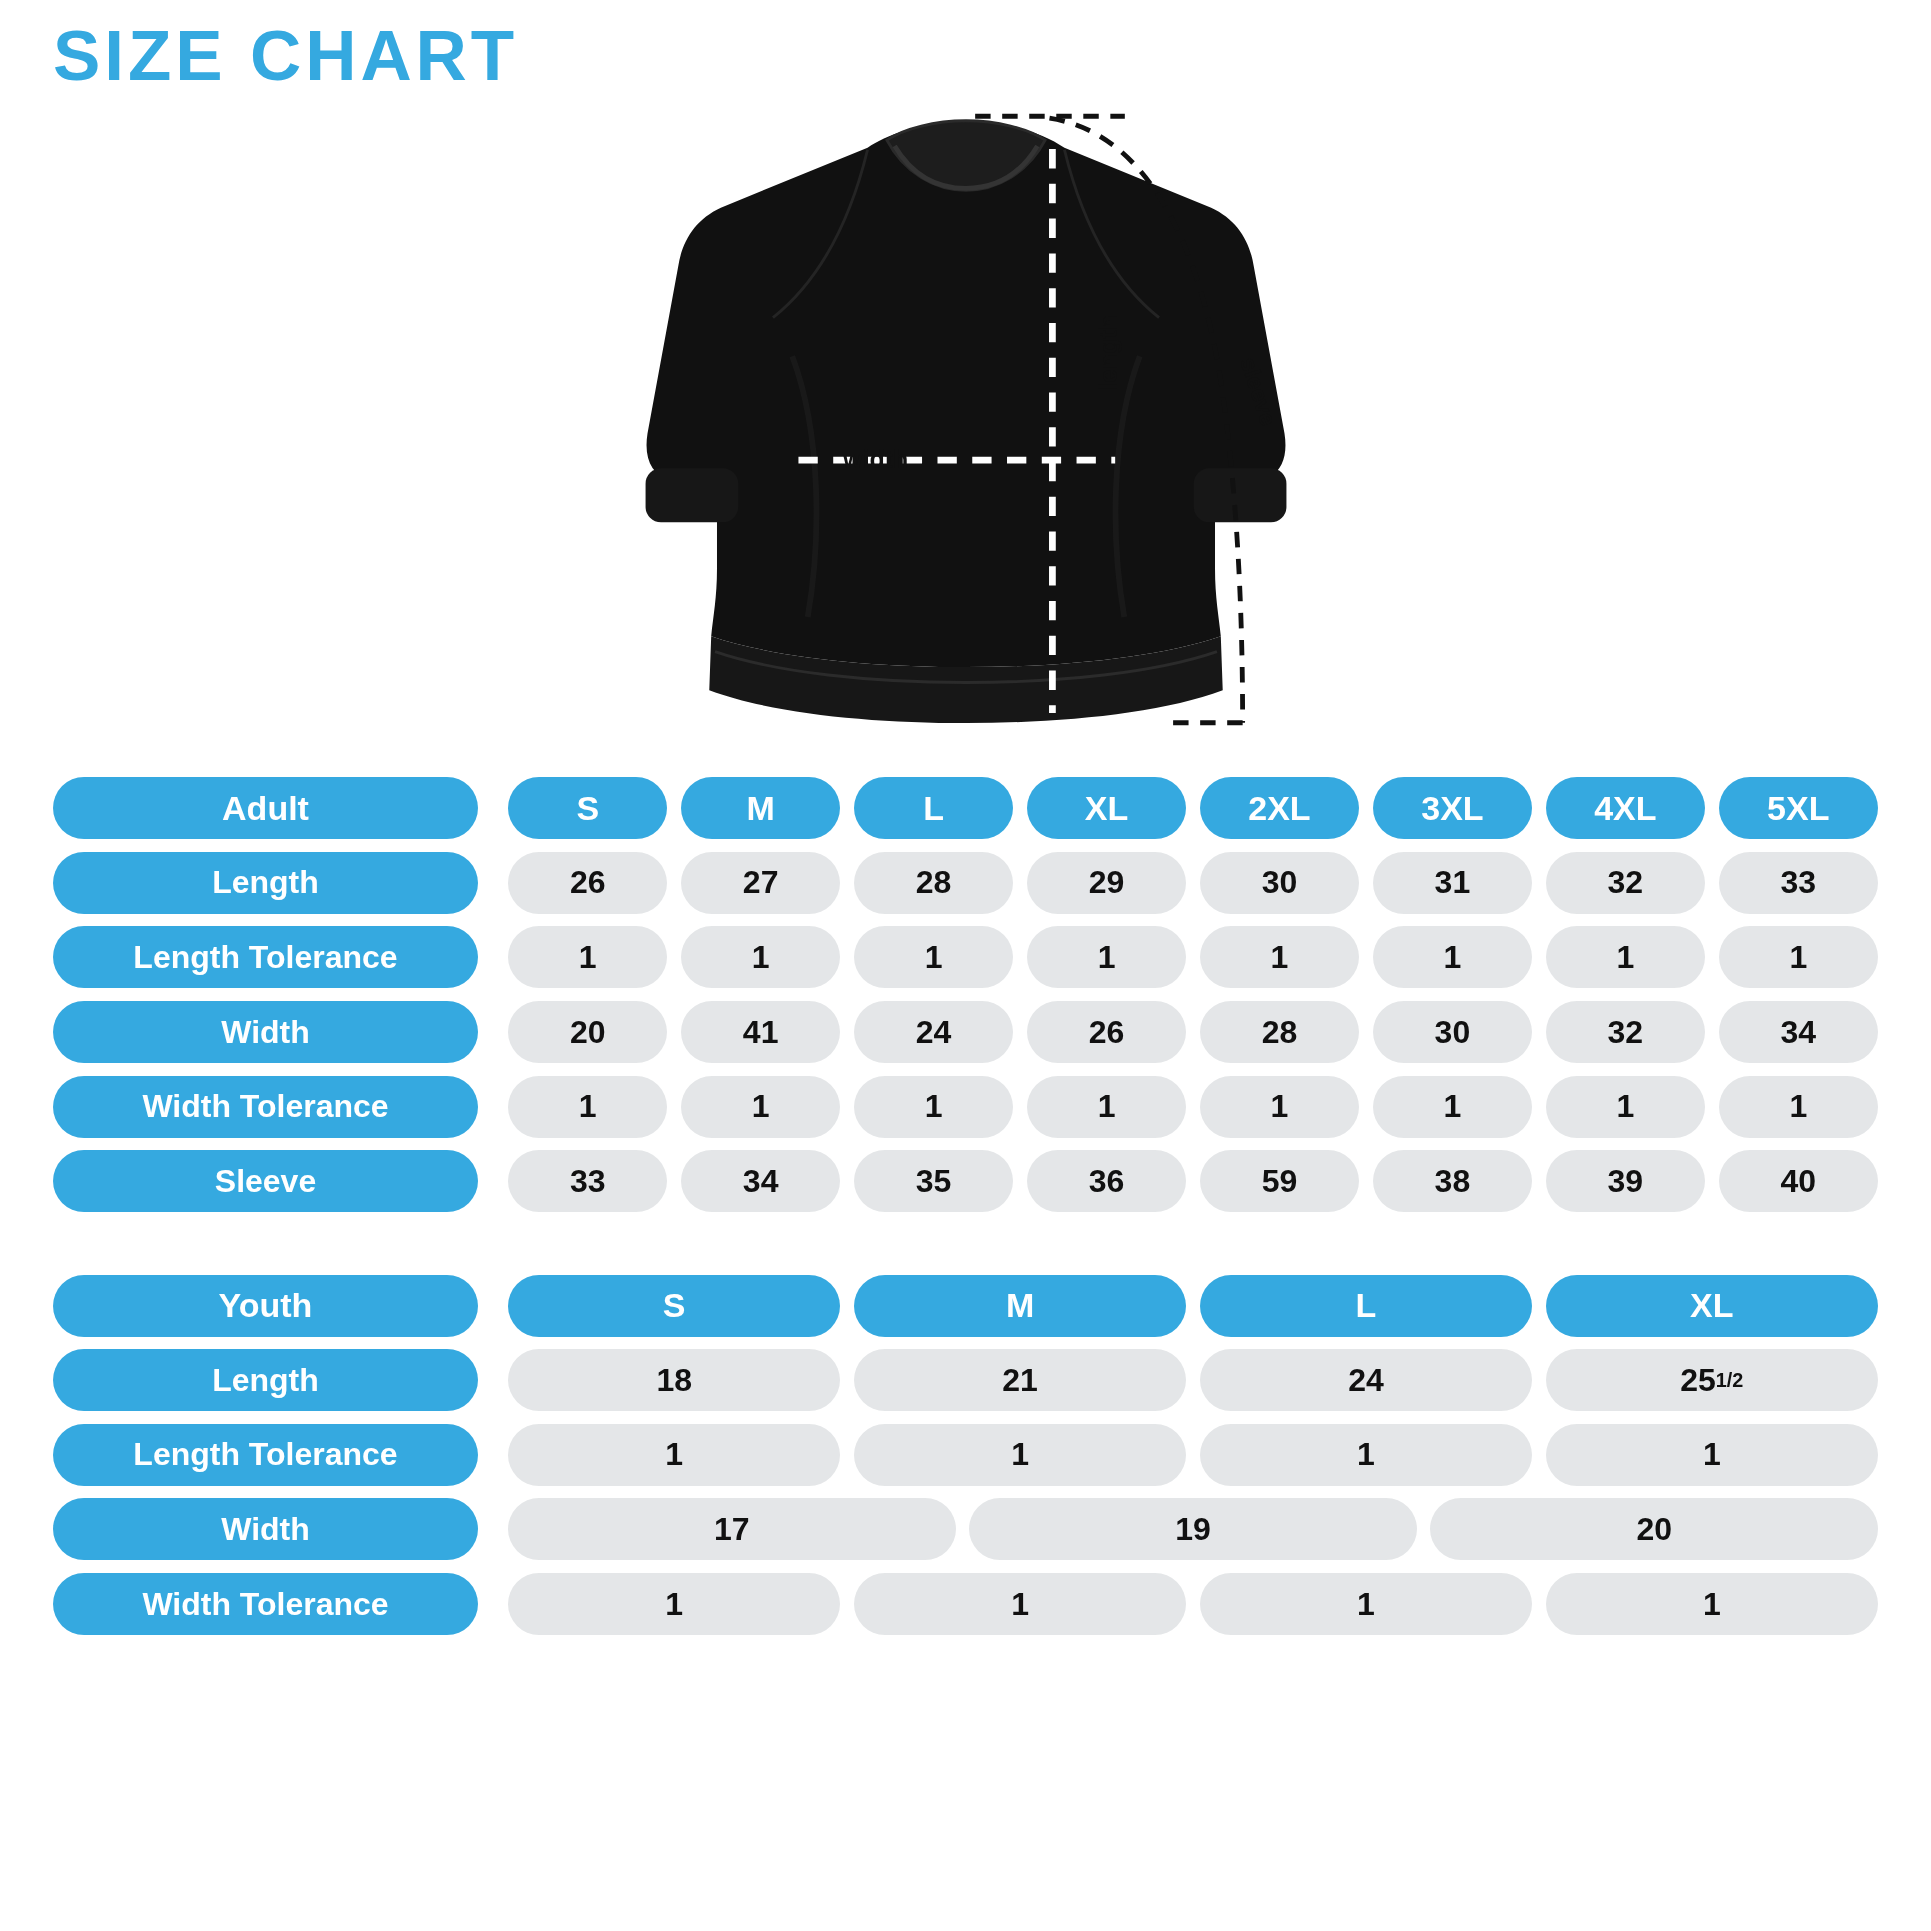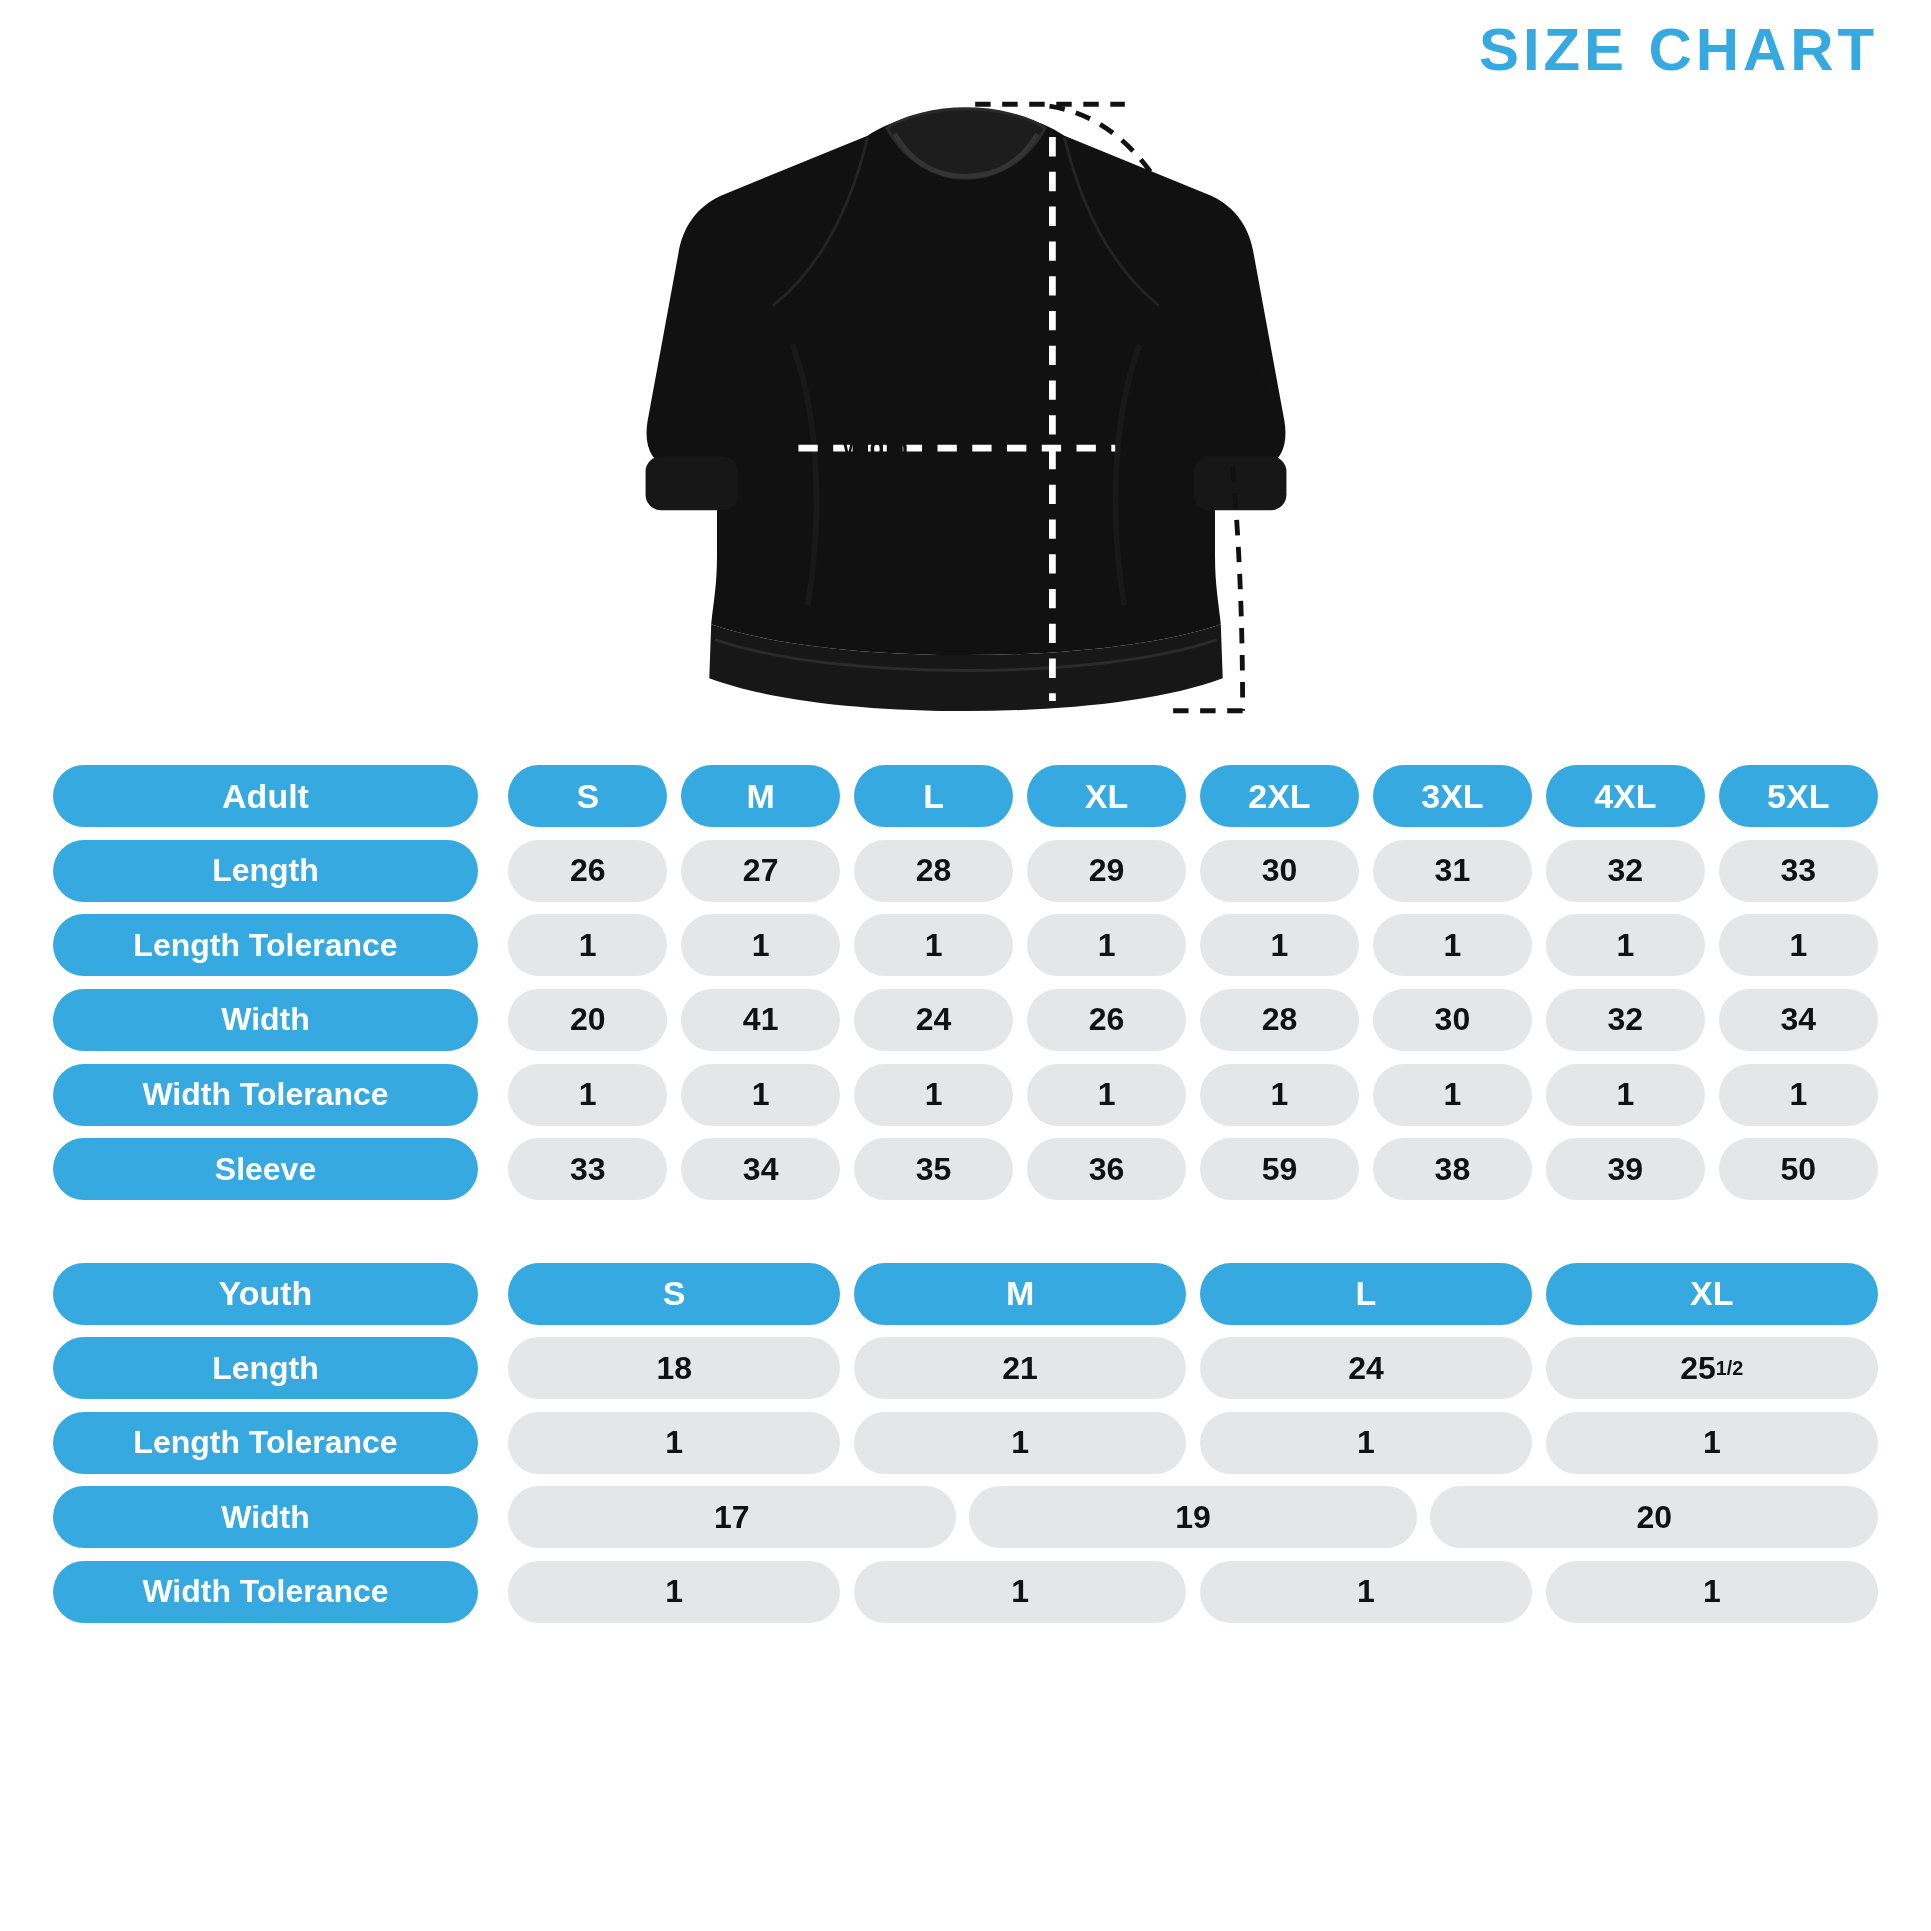--- a/index.html
+++ b/index.html
@@ -17,22 +17,22 @@
   .page {
     position: relative;
     width: 1931px;
     height: 1931px;
     box-sizing: border-box;
     padding: 0 53px;
   }
 
   
   .title {
-    text-align: right;
-    font-size: 60px;
+    text-align: left;
+    font-size: 71px;
     font-weight: 800;
     letter-spacing: 3.9px;
     color: #35a9e0;
     margin: 17.4px 0 0 0;
     line-height: 1.1;
   }
 
   
   .illustration {
     position: relative;
@@ -268,21 +268,21 @@
     <div class="row">
       <div class="rowhead">Sleeve</div>
       <div class="cells">
         <div class="cell">33</div>
         <div class="cell">34</div>
         <div class="cell">35</div>
         <div class="cell">36</div>
         <div class="cell">59</div>
         <div class="cell">38</div>
         <div class="cell">39</div>
-        <div class="cell">50</div>
+        <div class="cell">40</div>
       </div>
     </div>
   </div>
 
   <div class="spacer"></div>
 
   <div class="table-block">
 
     <div class="row header">
       <div class="rowhead">Youth</div>

